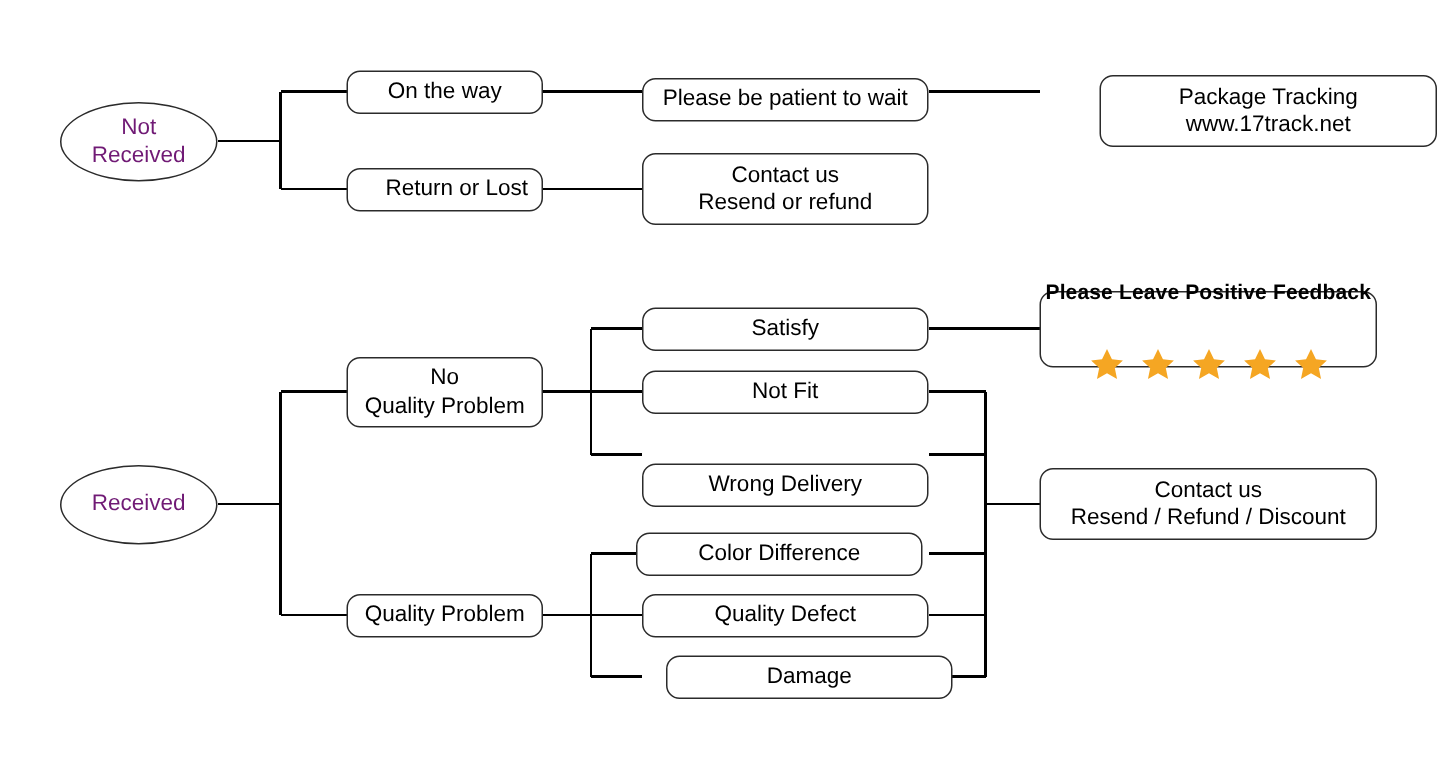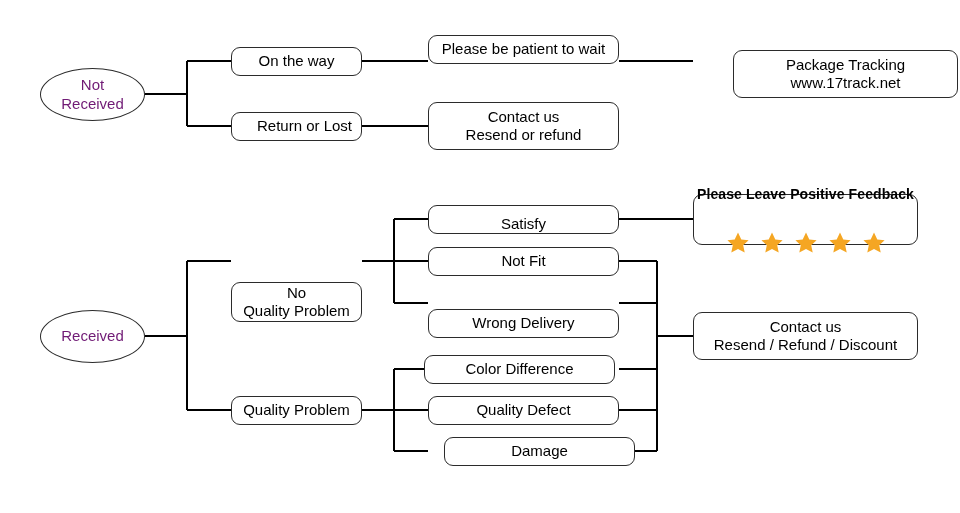--- a/index.html
+++ b/index.html
@@ -147,48 +147,48 @@
   </div>
 
   <div class="node t15" style="left:231px; top:47px; width:131px; height:29px;">
     <span class="ln">On the way</span>
   </div>
 
   <div class="node t15" style="left:231px; top:112px; width:131px; height:29px;padding-left:16px;">
     <span class="ln">Return or Lost</span>
   </div>
 
-  <div class="node t15" style="left:428px; top:35px; width:191px; height:29px;">
+  <div class="node t15" style="left:428px; top:52px; width:191px; height:29px;">
     <span class="ln">Please be patient to wait</span>
   </div>
 
   <div class="node t15" style="left:428px; top:102px; width:191px; height:48px;">
     <span class="ln">Contact us</span>
     <span class="ln">Resend or refund</span>
   </div>
 
   <div class="node t15" style="left:693px; top:50px; width:225px; height:48px;margin-left:40px;">
     <span class="ln">Package Tracking</span>
     <span class="ln">www.17track.net</span>
   </div>
 
   <div class="oval t15" style="left:40px; top:310px; width:105px; height:53px;">
     <span class="ln">Received</span>
   </div>
 
-  <div class="node t15" style="left:231px; top:238px; width:131px; height:40px;margin-top:44px;">
+  <div class="node t15" style="left:231px; top:238px; width:131px; height:47px;">
     <span class="ln">No</span>
     <span class="ln">Quality Problem</span>
   </div>
 
   <div class="node t15" style="left:231px; top:396px; width:131px; height:29px;">
     <span class="ln">Quality Problem</span>
   </div>
 
-  <div class="node t15" style="left:428px; top:205px; width:191px; height:29px;justify-content:flex-end;">
+  <div class="node t15" style="left:428px; top:205px; width:191px; height:29px;">
     <span class="ln">Satisfy</span>
   </div>
 
   <div class="node t15" style="left:428px; top:247px; width:191px; height:29px;">
     <span class="ln">Not Fit</span>
   </div>
 
   <div class="node t15" style="left:428px; top:289px; width:191px; height:29px;margin-top:20px;">
     <span class="ln">Wrong Delivery</span>
   </div>

